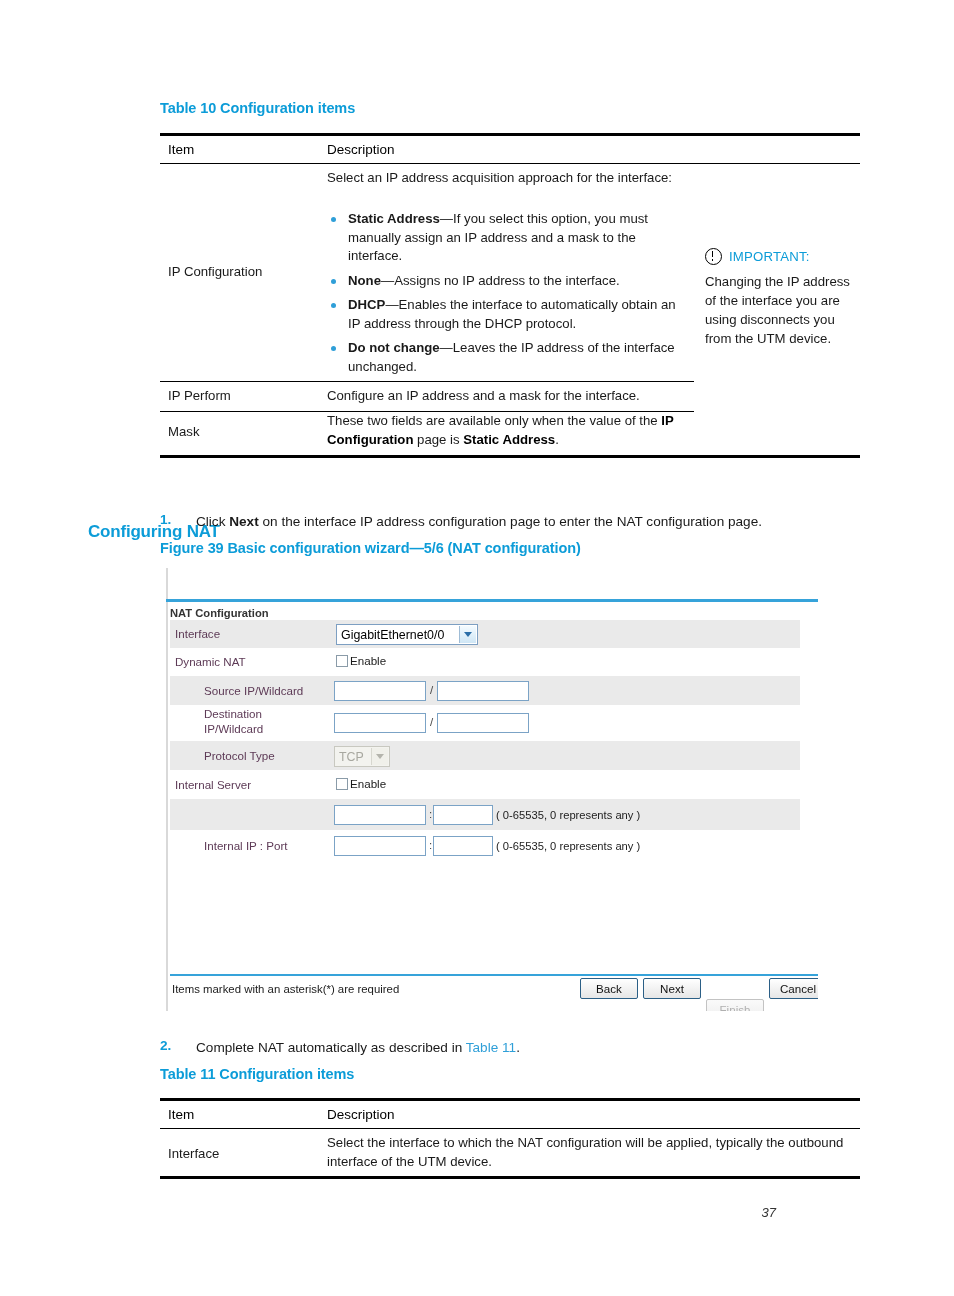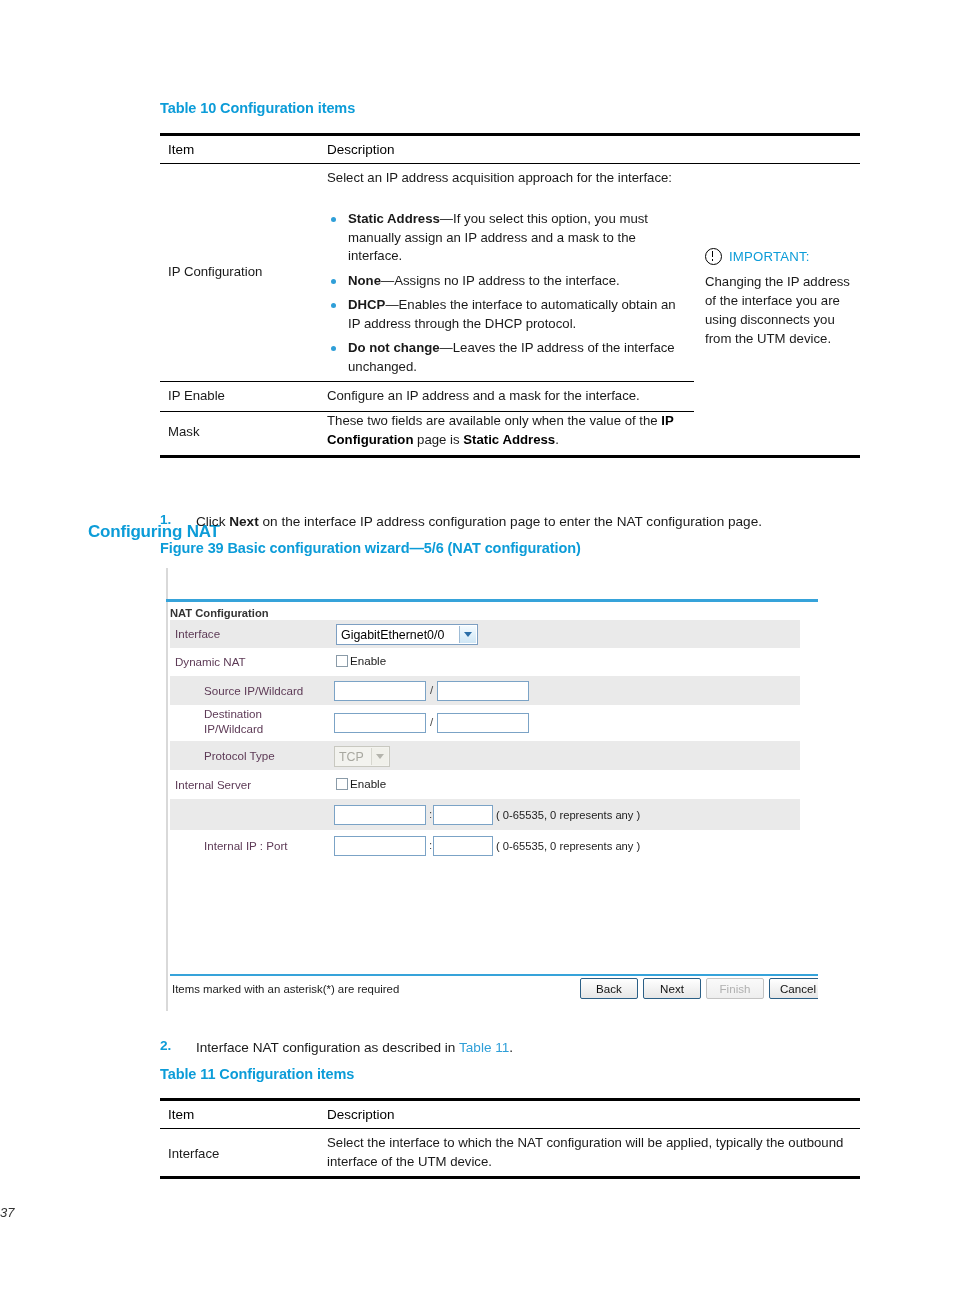--- a/index.html
+++ b/index.html
@@ -348,29 +348,30 @@
     color: #111;
     display: flex;
     align-items: center;
     justify-content: center;
     font-family: "Liberation Sans", sans-serif;
   }
   .wbtn.dis {
     border-color: #c3c3c3;
     color: #b0b0b0;
     background: linear-gradient(to bottom,#fafafa,#eeeeee);
+    margin-top: 21px;
   }
 
   
   .folio {
     position: absolute;
     left: 0;
     top: 1205px;
     width: 776px;
-    text-align: left;
+    text-align: right;
     font-size: 13px;
     font-style: italic;
     color: #333;
   }
 </style>
 </head>
 <body>
 
 <div class="page">
 
@@ -386,21 +387,21 @@
 
   <ul class="bullets" style="position:absolute; left:327px; top:210px; width:362px; font-size:13.2px; line-height:18.5px; color:#1a1a1a;">
     <li><b>Static Address</b><span>—</span><span>If you select this option, you must manually assign an IP address and a mask to the interface.</span></li>
     <li><b>None</b><span>—</span><span>Assigns no IP address to the interface.</span></li>
     <li><b>DHCP</b><span>—</span><span>Enables the interface to automatically obtain an IP address through the DHCP protocol.</span></li>
     <li><b>Do not change</b><span>—</span><span>Leaves the IP address of the interface unchanged.</span></li>
   </ul>
 
   <div class="rule-thin" style="left:160px; top:381px; width:534px;"></div>
 
-  <div class="cell" style="left:168px; top:387px;">IP Enable</div>
+  <div class="cell" style="left:168px; top:387px;">IP Perform</div>
   <div class="cell" style="left:327px; top:387px; width:362px;">Configure an IP address and a mask for the interface.</div>
   <div class="rule-thin" style="left:160px; top:411px; width:160px;"></div>
   <div class="rule-thin" style="left:320px; top:411px; width:374px;"></div>
 
   <div class="cell" style="left:168px; top:423px;">Mask</div>
   <div class="cell" style="left:327px; top:412px; width:366px;"><span>These two fields are available only when the value of the </span><b>IP Configuration</b><span> page is </span><b>Static Address</b><span>.</span></div>
 
   <div class="rule-thick-bottom" style="left:160px; top:455px; width:700px;"></div>
 
   <div class="important-box" style="left:705px; top:248px;">
@@ -488,21 +489,21 @@
     <div class="btnbar-line"></div>
     <div class="btnbar-note">Items marked with an asterisk(*) are required</div>
 
     <div class="wbtn" style="left:414px; width:58px;">Back</div>
     <div class="wbtn" style="left:477px; width:58px;">Next</div>
     <div class="wbtn dis" style="left:540px; width:58px;">Finish</div>
     <div class="wbtn" style="left:603px; width:58px;">Cancel</div>
   </div>
 
   <div class="step-num" style="left:160px; top:1038px;">2.</div>
-  <div class="step" style="left:196px; top:1038px; width:670px;"><span>Interface NAT configuration as described in </span><span class="link-blue">Table 11</span><span>.</span></div>
+  <div class="step" style="left:196px; top:1038px; width:670px;"><span>Complete NAT automatically as described in </span><span class="link-blue">Table 11</span><span>.</span></div>
 
   <div class="tbl-caption" style="left:160px; top:1066px;">Table 11 Configuration items</div>
 
   <div class="rule-thick-top" style="left:160px; top:1098px; width:700px;"></div>
   <div class="th-item" style="left:168px; top:1107px;">Item</div>
   <div class="th-desc" style="left:327px; top:1107px;">Description</div>
   <div class="rule-thin" style="left:160px; top:1128px; width:700px;"></div>
 
   <div class="cell" style="left:168px; top:1145px;">Interface</div>
   <div class="cell" style="left:327px; top:1134px; width:535px;">Select the interface to which the NAT configuration will be applied, typically the outbound interface of the UTM device.</div>

